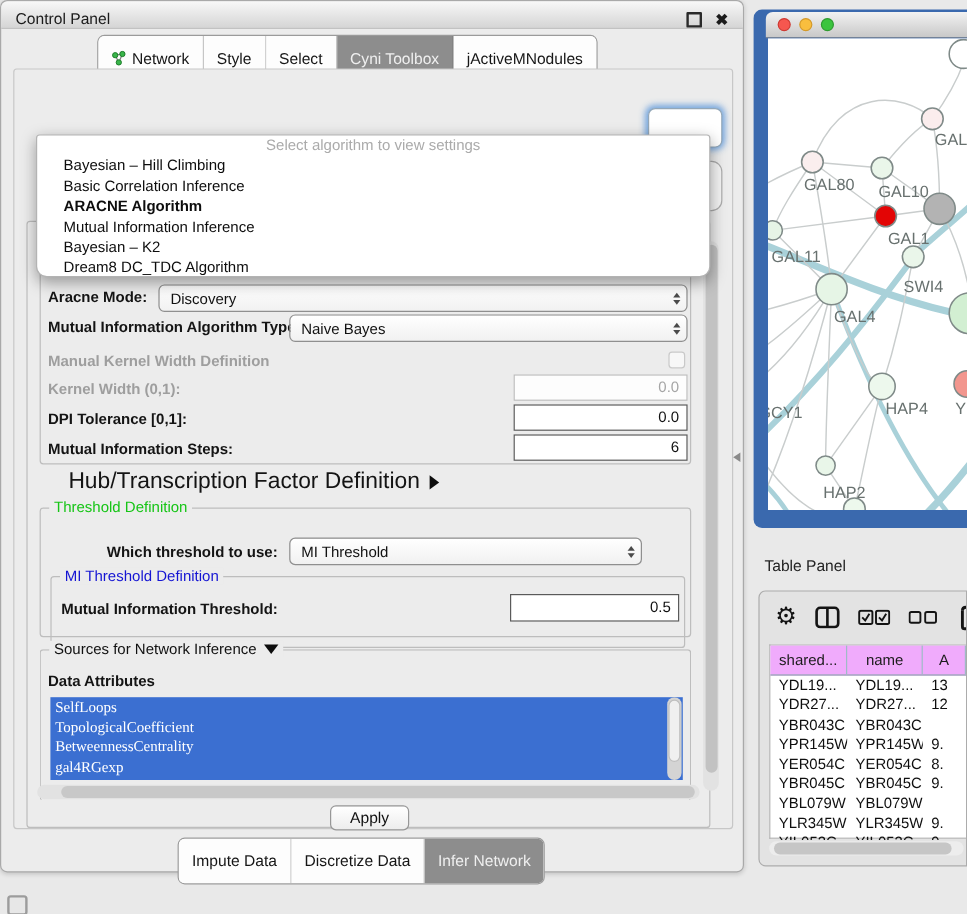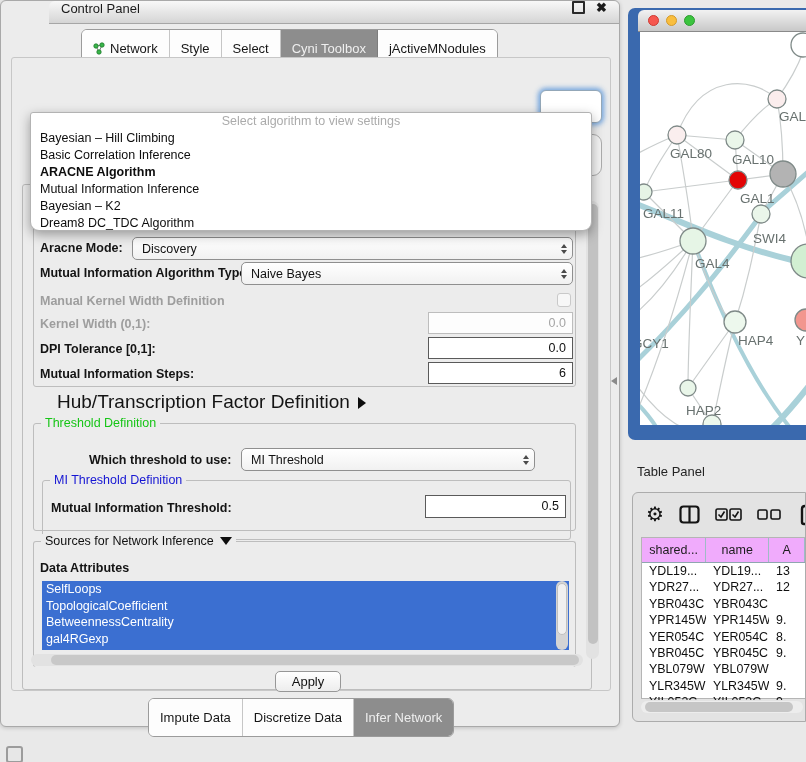--- a/index.html
+++ b/index.html
@@ -3,21 +3,21 @@
 <meta charset="utf-8">
 <style>
   html,body{margin:0;padding:0;}
   body{width:806px;height:762px;font-family:"Liberation Sans",sans-serif;-webkit-font-smoothing:antialiased;}
   #app{position:relative;width:806px;height:762px;background:#E9E9E9;overflow:hidden;font-size:12.5px;color:#111;}
 
   
   .cp-window{position:absolute;left:0;top:8;width:620px;height:727px;background:#ECECEC;
     border:1px solid #A9A9A9;border-radius:6px;box-sizing:border-box;box-shadow:0 1px 4px rgba(0,0,0,.18);}
   .cp-titlebar{height:22px;background:linear-gradient(#F8F8F8,#D5D5D5);border-bottom:1px solid #A6A6A6;
-    border-radius:6px 6px 0 0;display:flex;align-items:flex-start;padding:0 12px;margin-left:48px;}
+    border-radius:6px 6px 0 0;display:flex;align-items:flex-end;padding:0 12px;}
   .cp-title{font-size:13px;color:#1b1b1b;}
   .win-float{margin-left:auto;width:9px;height:9px;border:2px solid #2a2a2a;border-radius:1px;}
   .win-close{margin-left:11px;font-size:13px;font-weight:bold;color:#1b1b1b;line-height:1;}
 
   
   .seg-strip{position:absolute;display:inline-flex;height:39px;border:1px solid #9B9B9B;border-radius:6px;
     overflow:hidden;background:#FFF;box-sizing:border-box;}
   .seg{display:flex;align-items:center;padding:0 11px;font-size:13px;color:#161616;background:#FDFDFD;
     border-right:1px solid #C6C6C6;white-space:nowrap;}
   .seg:last-child{border-right:none;}
@@ -32,21 +32,21 @@
   .frag-combo-gray{position:absolute;left:50px;top:76px;width:540px;height:42px;border:1px solid #ACACAC;
     border-radius:9px;background:#F4F4F4;box-sizing:border-box;}
   .frag-combo-blue{position:absolute;left:528px;top:32px;width:62px;height:33px;border:1px solid #93A7B8;
     border-radius:6px;background:#FFF;box-shadow:0 0 5px 2px rgba(93,152,219,.85);box-sizing:border-box;}
 
   
   .algo-popup{position:absolute;left:18px;top:54px;width:562px;height:119px;background:#FFF;
     border:1px solid #B3B3B3;border-radius:3px 3px 9px 9px;box-shadow:0 4px 12px rgba(0,0,0,.35);
     z-index:50;box-sizing:border-box;overflow:hidden;}
   .algo-prompt{height:17px;line-height:17px;text-align:center;color:#ABABAB;font-size:12.5px;}
-  .algo-item{height:17px;line-height:17px;padding-left:9px;font-size:12.5px;color:#0d0d0d;}
+  .algo-item{height:17px;line-height:17px;padding-left:22px;font-size:12.5px;color:#0d0d0d;}
   .algo-item.bold{font-weight:bold;}
 
   
   .groupbox{position:absolute;border:1px solid #BDBDBD;border-radius:3px;box-sizing:border-box;}
   .group-label{position:absolute;top:-8px;left:7px;background:#ECECEC;padding:0 4px;font-size:12.5px;white-space:nowrap;}
   .settings-group{left:10px;top:126px;width:570px;height:506px;}
   .lbl{position:absolute;font-size:12.5px;font-weight:bold;color:#141414;white-space:nowrap;}
   .lbl.dis{color:#9E9E9E;}
   .lbl.plain{font-weight:normal;}
 
@@ -61,21 +61,21 @@
     font-size:12.5px;text-align:right;padding:3px 6px 0 0;color:#111;}
   .tfield.dis{border-color:#BDBDBD;color:#A5A5A5;background:#FDFDFD;}
   .cbox{position:absolute;width:14px;height:14px;border:1px solid #C9C9C9;border-radius:3px;background:#F7F7F7;box-sizing:border-box;}
 
   .tri-right{display:inline-block;width:0;height:0;border-top:6px solid transparent;border-bottom:6px solid transparent;
     border-left:8px solid #0d0d0d;vertical-align:-1px;margin-left:8px;}
   .tri-down{display:inline-block;width:0;height:0;border-left:6px solid transparent;border-right:6px solid transparent;
     border-top:8px solid #0d0d0d;vertical-align:0px;margin-left:6px;}
 
   
-  .attr-list{position:absolute;left:8px;top:39px;width:527px;height:69px;background:#3B6FD1;overflow:hidden;}
+  .attr-list{position:absolute;left:8px;top:39px;width:527px;height:69px;background:#3B6FD1;overflow:hidden;font-family:Liberation Serif, serif;}
   .attr-item{height:16.5px;line-height:16.5px;padding-left:4px;color:#FFF;font-size:12.5px;}
   .attr-vscroll{position:absolute;right:1px;top:0;width:12px;height:100%;background:#D4D4D4;border-radius:6px;}
   .attr-vscroll .thumb{position:absolute;left:1px;top:2px;width:10px;height:52px;background:#F0F0F0;border-radius:5px;border:1px solid #BFBFBF;box-sizing:border-box;}
 
   
   .vscroll{position:absolute;left:563px;top:16px;width:13px;height:458px;background:#E2E2E2;border-radius:7px;}
   .vscroll .thumb{position:absolute;left:1.5px;top:3px;width:10px;height:440px;background:#C2C2C2;border-radius:5px;}
   .hscroll{position:absolute;left:8px;top:469px;width:552px;height:12px;background:#E2E2E2;border-radius:6px;}
   .hscroll .thumb{position:absolute;left:20px;top:1px;width:528px;height:10px;background:#C8C8C8;border-radius:5px;}
 

